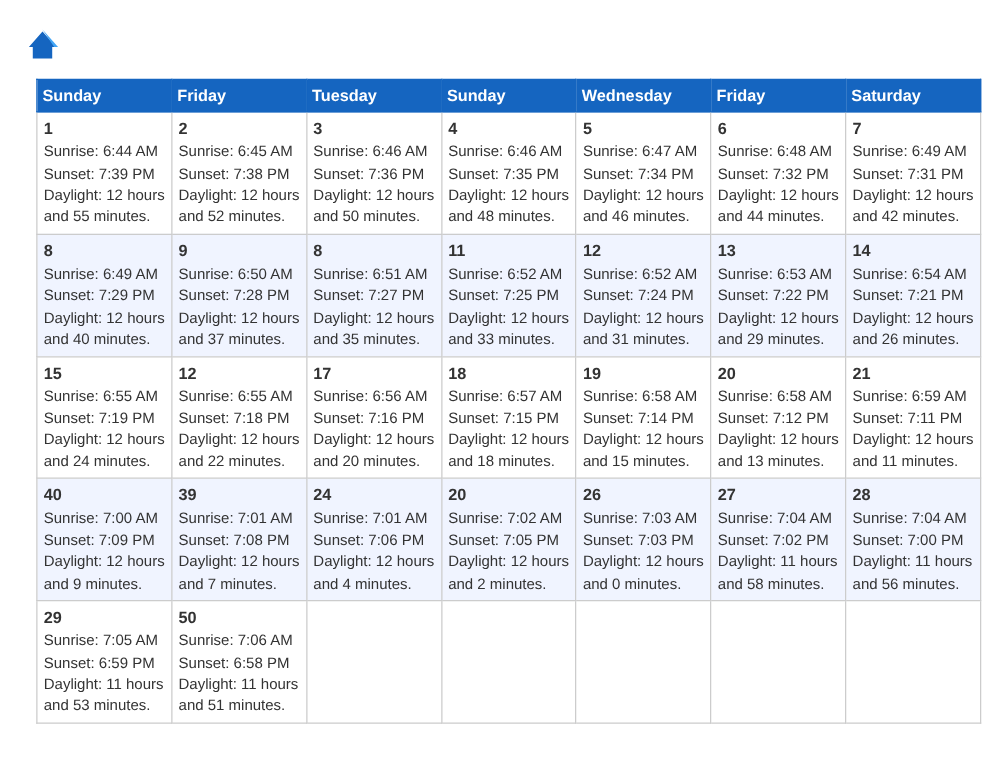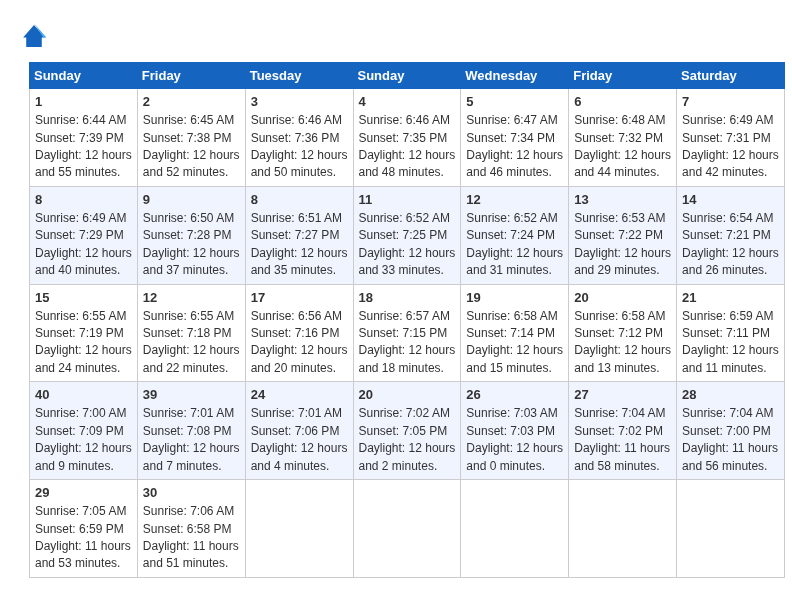--- a/index.html
+++ b/index.html
@@ -257,21 +257,21 @@
             <span class="day-num">28</span>
             <div class="cell-text">Sunrise: 7:04 AM<br>Sunset: 7:00 PM<br>Daylight: 11 hours<br>and 56 minutes.</div>
           </td>
         </tr>
         <tr>
           <td>
             <span class="day-num">29</span>
             <div class="cell-text">Sunrise: 7:05 AM<br>Sunset: 6:59 PM<br>Daylight: 11 hours<br>and 53 minutes.</div>
           </td>
           <td>
-            <span class="day-num">30</span>
+            <span class="day-num">50</span>
             <div class="cell-text">Sunrise: 7:06 AM<br>Sunset: 6:58 PM<br>Daylight: 11 hours<br>and 51 minutes.</div>
           </td>
           <td class="empty"></td>
           <td class="empty"></td>
           <td class="empty"></td>
           <td class="empty"></td>
           <td class="empty"></td>
         </tr>
       </tbody>
   </table>

